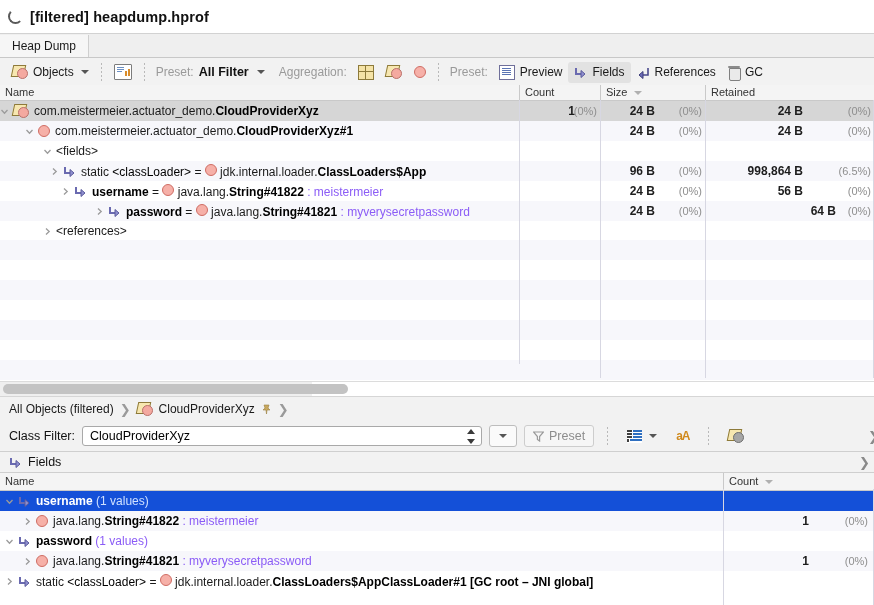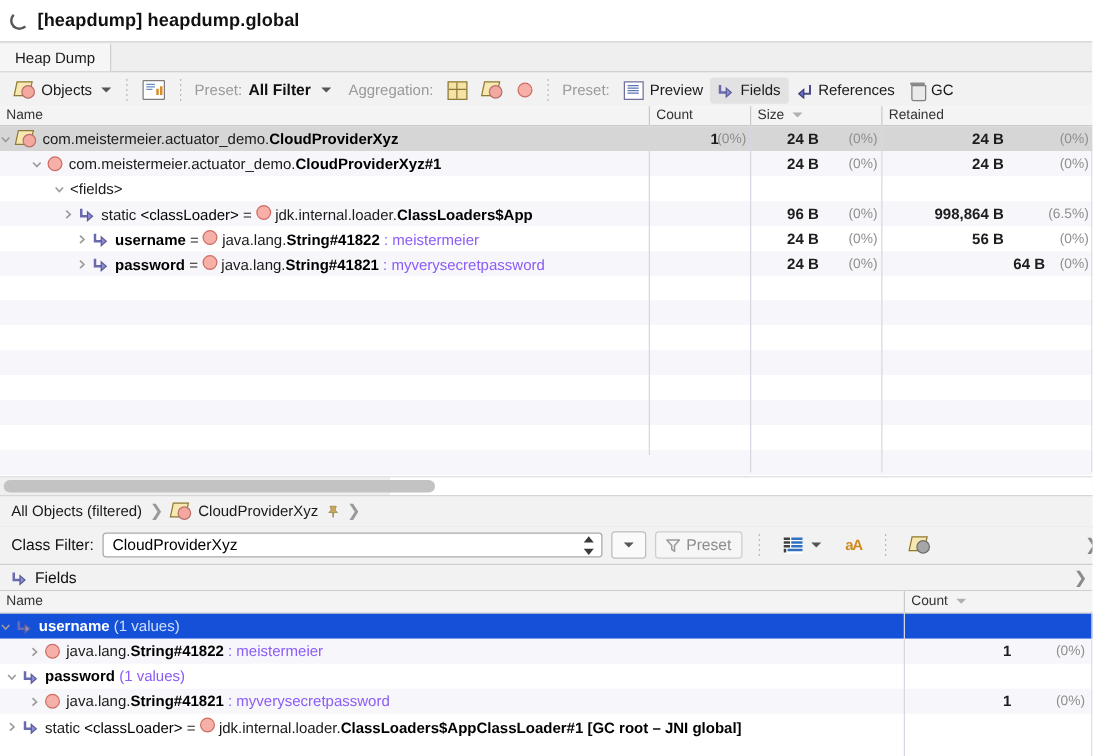--- a/index.html
+++ b/index.html
@@ -171,21 +171,21 @@
   .frow.sel .nm .dim{color:#cfe0ff;}
   .fcell{position:absolute;left:0;top:0;height:20px;display:flex;align-items:center;white-space:nowrap;overflow:hidden;width:723px;}
 </style>
 </head>
 <body>
 
 <div class="app">
 
   <div class="titlebar">
     <span class="spinner-ic"></span>
-    <span class="ttl">[heapdump] heapdump.global</span>
+    <span class="ttl">[filtered] heapdump.hprof</span>
   </div>
 
   <div class="tabstrip">
     <div class="tab sel">Heap Dump</div>
   </div>
 
   <div class="toolbar">
     <div class="tb-btn">
       <span class="ic ic-class">
           <span class="sq"></span>
@@ -364,21 +364,21 @@
             <span class="nm"><span class="b">username</span><span class="eqs"> = </span><span class="ic ic-inst"></span>&nbsp;<span class="pkg">java.lang.</span><span class="b">String#41822</span><span class="dim"> : meistermeier</span></span>
           </div>
           <div class="num v" style="left:519px;width:56px"></div>
           <div class="num p" style="left:519px;width:78px"></div>
           <div class="num v" style="left:600px;width:55px">24 B</div>
           <div class="num p" style="left:600px;width:102px">(0%)</div>
           <div class="num v" style="left:705px;width:98px">56 B</div>
           <div class="num p" style="left:705px;width:166px">(0%)</div>
         </div>
         <div class="row alt">
-          <div class="cell-name" style="padding-left:61px">
+          <div class="cell-name" style="padding-left:95px">
             <span class="twisty">
               <svg width="9" height="9" viewBox="0 0 9 9">
                 <path d="M3 1.5 L6.2 4.5 L3 7.5" fill="none" stroke="#9b9b9b" stroke-width="1.3"></path>
               </svg>
             </span>
             <span class="ic ic-field">
               <svg width="13" height="13" viewBox="0 0 13 13">
                 <path d="M2 2 L2 8 L9 8" fill="none" stroke="#6a6ab0" stroke-width="2"></path>
                 <path d="M7 4.5 L11 8 L7 11.5 Z" fill="#8f8fd0" stroke="#5a5a9a" stroke-width="1"></path>
               </svg>
@@ -387,20 +387,28 @@
             <span class="nm"><span class="b">password</span><span class="eqs"> = </span><span class="ic ic-inst"></span>&nbsp;<span class="pkg">java.lang.</span><span class="b">String#41821</span><span class="dim"> : myverysecretpassword</span></span>
           </div>
           <div class="num v" style="left:519px;width:56px"></div>
           <div class="num p" style="left:519px;width:78px"></div>
           <div class="num v" style="left:600px;width:55px">24 B</div>
           <div class="num p" style="left:600px;width:102px">(0%)</div>
           <div class="num v" style="left:738px;width:98px">64 B</div>
           <div class="num p" style="left:705px;width:166px">(0%)</div>
         </div>
         <div class="row">
+          <div class="cell-name" style="padding-left:43px">
+            <span class="twisty">
+              <svg width="9" height="9" viewBox="0 0 9 9">
+                <path d="M3 1.5 L6.2 4.5 L3 7.5" fill="none" stroke="#9b9b9b" stroke-width="1.3"></path>
+              </svg>
+            </span>
+            <span class="nm"><span class="pkg">&lt;references&gt;</span></span>
+          </div>
           <div class="num v" style="left:519px;width:56px"></div>
           <div class="num p" style="left:519px;width:78px"></div>
           <div class="num v" style="left:600px;width:55px"></div>
           <div class="num p" style="left:600px;width:102px"></div>
           <div class="num v" style="left:705px;width:98px"></div>
           <div class="num p" style="left:705px;width:166px"></div>
         </div>
       </div>
 
     <div class="filler" id="tree-filler" style="top: 155px;">
@@ -500,21 +508,21 @@
       <span class="rchev">❯</span>
     </div>
     <div class="fp-thead">
       <div class="th" style="left:0;width:723px;line-height:17px;height:17px">Name</div>
       <div class="th div" style="left:723px;width:151px;line-height:17px;height:17px">
         <span>Count</span><span class="sortarrow"></span>
       </div>
     </div>
     <div id="fields-rows">
         <div class="frow sel">
-          <div class="fcell" style="">
+          <div class="fcell" style="padding-left:5px">
             <span class="twisty">
               <svg width="9" height="9" viewBox="0 0 9 9">
                 <path d="M1.5 3 L4.5 6.2 L7.5 3" fill="none" stroke="#9b9b9b" stroke-width="1.3"></path>
               </svg>
             </span>
             <span class="ic ic-field">
               <svg width="13" height="13" viewBox="0 0 13 13">
                 <path d="M2 2 L2 8 L9 8" fill="none" stroke="#6a6ab0" stroke-width="2"></path>
                 <path d="M7 4.5 L11 8 L7 11.5 Z" fill="#8f8fd0" stroke="#5a5a9a" stroke-width="1"></path>
               </svg>

